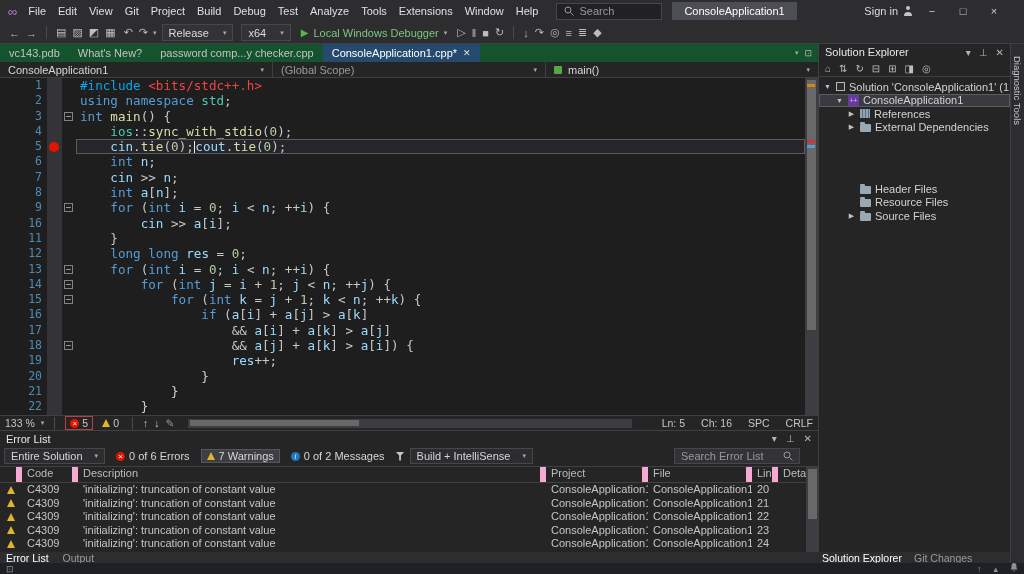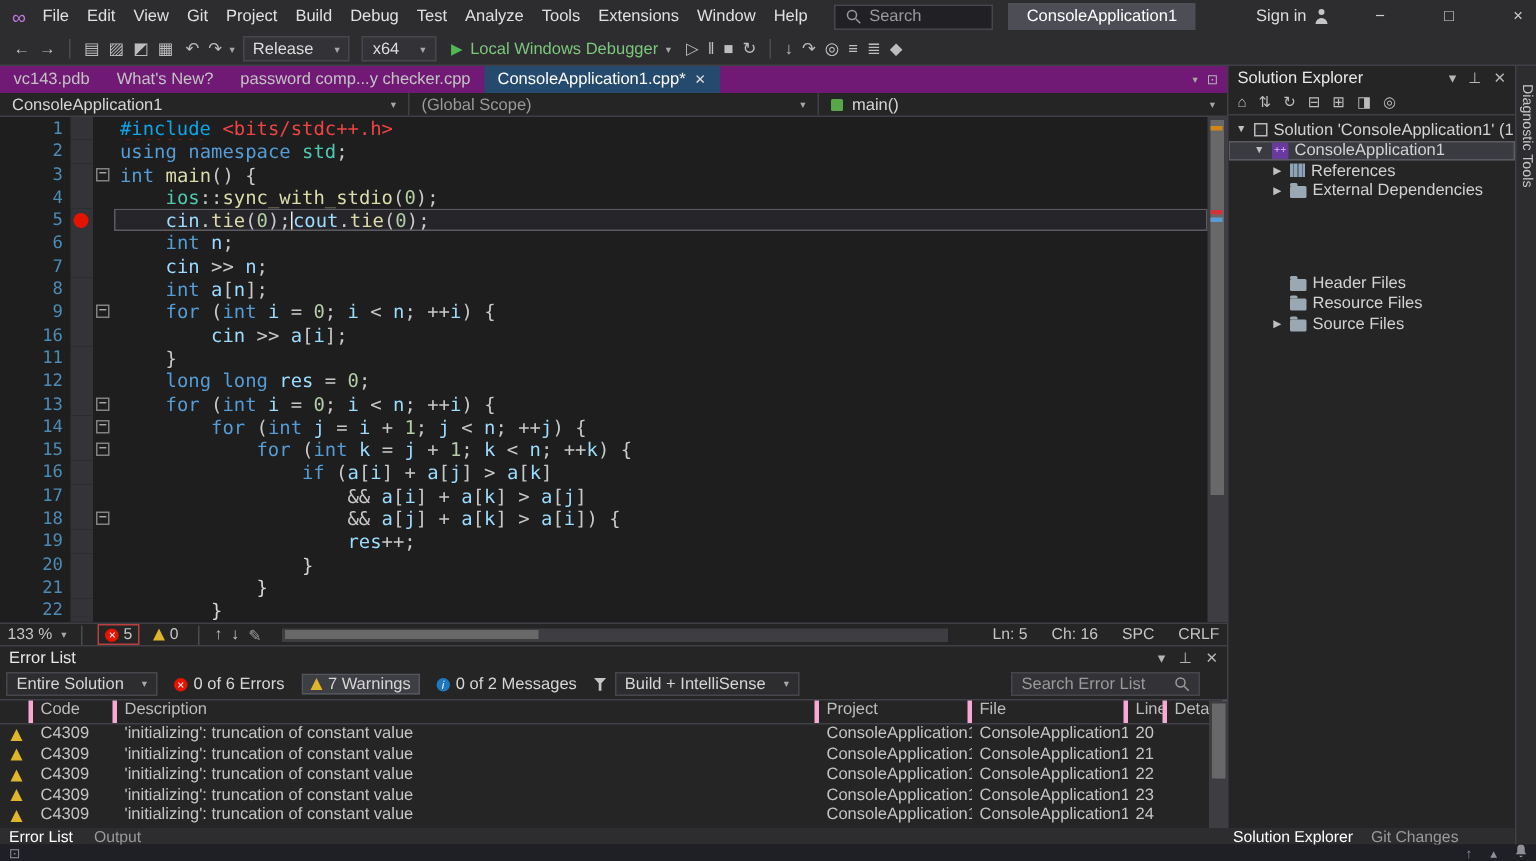--- a/index.html
+++ b/index.html
@@ -9,41 +9,41 @@
   
   #titlebar{position:absolute;left:0;top:0;width:1024px;height:22px;background:#2d2d30;
             display:flex;align-items:center;border-bottom:1px solid #252528}
   .vs-logo{color:#c17ae0;font-size:13px;margin:0 5px 0 8px}
   .menu-bar{display:flex;align-items:center}
   .menu-item{padding:0 6px;color:#e0e0e0}
   .tb-search{margin-left:12px;display:flex;align-items:center;gap:5px;background:#212125;
              border:1px solid #46464d;height:15px;padding:0 7px;width:90px;color:#9a9a9a}
   .title-box{margin-left:10px;background:#4d4d56;color:#ffffff;height:18px;display:flex;
              align-items:center;padding:0 12px}
-  .tb-right{margin-left:auto;display:flex;align-items:center;gap:22px;padding-right:0}
+  .tb-right{margin-left:auto;display:flex;align-items:center;gap:7px;padding-right:18px}
   .signin{display:flex;align-items:center;gap:5px;color:#dcdcdc}
   .person-icon{position:relative;width:10px;height:10px;display:inline-block}
   .person-icon::before{content:"";position:absolute;left:3px;top:0;width:4px;height:4px;border-radius:50%;background:#c5c5c5}
   .person-icon::after{content:"";position:absolute;left:1px;bottom:0;width:8px;height:4px;border-radius:4px 4px 0 0;background:#c5c5c5}
   .win-btn{width:24px;text-align:center;color:#cfcfcf}
 
   
   #toolbar{position:absolute;left:0;top:22px;width:1024px;height:22px;background:#2d2d30;
            display:flex;align-items:center;gap:2px;padding-left:6px;border-bottom:1px solid #3f3f46;box-sizing:border-box}
   .tb-ico{color:#bdbdbd;font-size:11px;padding:0 3px}
   .chev{font-size:7px;color:#a8a8a8}
   .sep{width:1px;height:13px;background:#4a4a50;margin:0 4px}
   .combo{display:flex;align-items:center;background:#333337;border:1px solid #46464d;height:15px;
          padding:0 6px;gap:14px;color:#dcdcdc;margin:0 3px}
   .debug-btn{display:flex;align-items:center;gap:5px;padding:0 5px;color:#dcdcdc}
   .play{color:#53b853;font-size:10px}
   .icon-group{display:flex;align-items:center}
 
   
-  #tabbar{position:absolute;left:0;top:44px;width:818px;height:18px;background:#701a75;
+  #tabbar{position:absolute;left:0;top:44px;width:818px;height:18px;background:#14532d;
           display:flex;align-items:flex-end}
   .tab{display:flex;align-items:center;gap:6px;height:18px;padding:0 9px;color:#c3c3c3;white-space:nowrap}
   .tab.active{background:#254a6d;color:#ffffff}
   .tab-close{font-size:9px;color:#e0e0e0}
   .tabbar-right{margin-left:auto;display:flex;align-items:center;gap:6px;padding:0 6px;color:#b5b5b5;height:18px}
 
   
   #navbar{position:absolute;left:0;top:62px;width:818px;height:16px;background:#252526;
           display:flex;border-bottom:1px solid #3f3f46;box-sizing:border-box}
   .nav-combo{flex:1;display:flex;align-items:center;gap:6px;border-right:1px solid #3f3f46;
@@ -97,21 +97,21 @@
   .ep-hicons{margin-left:auto;display:flex;gap:9px;color:#b5b5b5;font-size:10px}
   .ep-toolbar{height:20px;display:flex;align-items:center;gap:5px;padding:0 4px;border-bottom:1px solid #3f3f46}
   .ep-combo{display:flex;align-items:center;gap:12px;border:1px solid #46464d;background:#2d2d30;
             height:14px;padding:0 6px;color:#d6d6d6}
   .ep-btn{display:flex;align-items:center;gap:4px;padding:0 6px;height:14px;color:#d6d6d6}
   .ep-btn.pressed{background:#3e3e45;box-shadow:inset 0 0 0 1px #55555c}
   .funnel{width:9px;height:9px;background:#c5c5c5;clip-path:polygon(0 0,100% 0,60% 45%,60% 100%,40% 100%,40% 45%)}
   .ep-search{margin-left:auto;margin-right:14px;display:flex;align-items:center;gap:6px;border:1px solid #46464d;
              background:#333337;height:14px;padding:0 6px;width:112px;color:#9a9a9a}
   .ehead{display:flex;height:15px;border-bottom:1px solid #3f3f46;color:#bcbcbc}
-  .hcell{border-right:3px solid #f9a8d4}
+  .hcell{border-right:6px solid #f9a8d4}
   .ecell{padding:0 5px;overflow:hidden;white-space:nowrap;box-sizing:border-box}
   .c-ico{width:22px;flex:none;display:flex;align-items:center;justify-content:center}
   .c-code{width:56px;flex:none}
   .c-desc{flex:1}
   .c-proj{width:102px;flex:none}
   .c-file{width:104px;flex:none}
   .c-line{width:26px;flex:none}
   .c-det{width:40px;flex:none}
   .erow{display:flex;height:13.5px;line-height:13.5px;color:#c5c5c5}
   #ep-scroll{position:absolute;right:0;top:36px;width:12px;bottom:0;background:#3e3e42}

